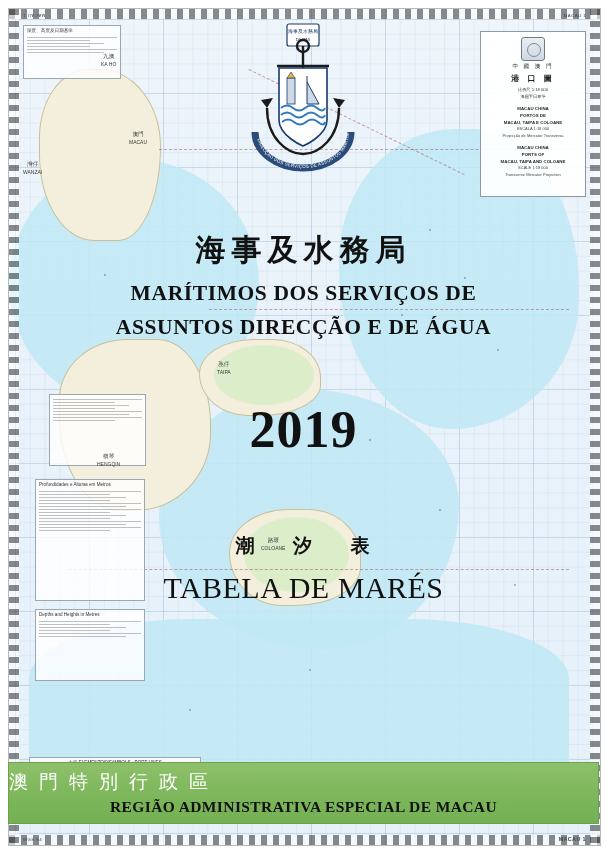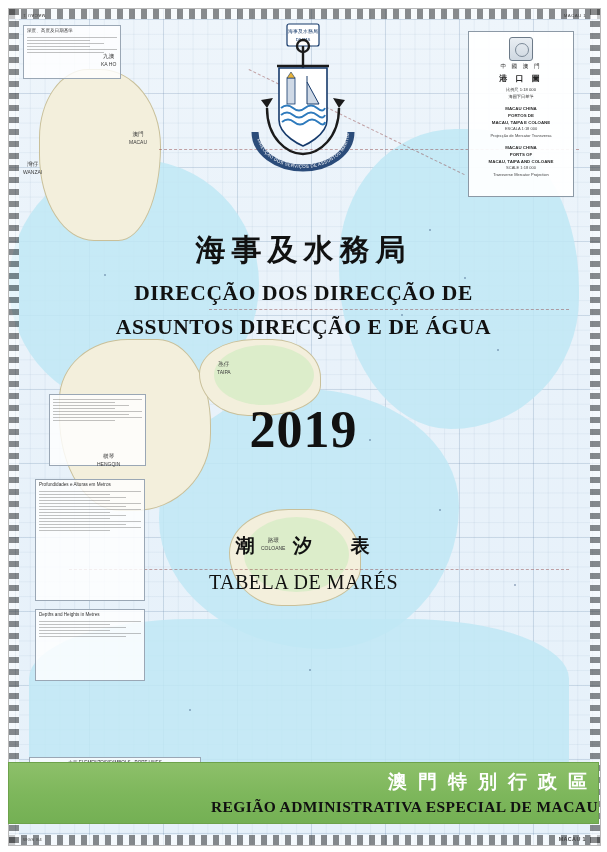--- a/index.html
+++ b/index.html
@@ -102,21 +102,21 @@
   .inset .lines div:nth-child(3n){width:85%;}
 
   .inset-topleft{left:14px;top:16px;width:96px;height:52px;}
   .inset-left-hengqin{left:40px;top:385px;width:95px;height:70px;}
   .inset-notes{left:26px;top:470px;width:108px;height:120px;}
   .inset-notes2{left:26px;top:600px;width:108px;height:70px;}
   .inset-bottom{left:20px;bottom:28px;width:170px;height:58px;}
 
   
   .titleblock{
-    position:absolute;right:26px;top:22px;width:104px;height:160px;
+    position:absolute;right:14px;top:22px;width:104px;height:160px;
     background:rgba(255,255,255,.92);border:1px solid #8c99a6;
     text-align:center;padding-top:4px;
   }
   .titleblock .crest{
     width:22px;height:22px;margin:1px auto 2px auto;
     border:1px solid #6c7a88;border-radius:3px;
     background:
       linear-gradient(#e9eef3,#cfd8e1);
     position:relative;
   }
@@ -158,38 +158,38 @@
     font-family:"Liberation Serif",serif;
     font-size:52px;font-weight:bold;margin:60px 0 0 0;letter-spacing:1px;
   }
   .t-cn-tide{
     font-family:"DejaVu Sans",sans-serif;
     font-size:19px;font-weight:bold;letter-spacing:16px;
     margin:74px 0 0 14px;
   }
   .t-pt-tide{
     font-family:"Liberation Serif",serif;
-    font-size:20px;margin:12px 0 0 0;letter-spacing:.5px;
+    font-size:30px;margin:12px 0 0 0;letter-spacing:.5px;
   }
 
   
   .banner{
     position:absolute;left:8px;right:8px;bottom:28px;height:60px;
     background:linear-gradient(180deg,#8dc06a 0%,#7eb75c 50%,#74b054 100%);
     border:1px solid #6da24b;
   }
   .banner .b-cn{
     font-family:"DejaVu Sans",sans-serif;color:#ffffff;
-    font-size:19px;font-weight:bold;letter-spacing:11px;
-    text-align:right;margin-top:6px;
+    font-size:19px;font-weight:normal;letter-spacing:11px;
+    text-align:left;margin-top:6px;
   }
   .banner .b-pt{
     font-family:"Liberation Serif",serif;color:#111;
     font-size:15.5px;font-weight:bold;letter-spacing:.4px;
-    text-align:right;margin-top:3px;
+    text-align:center;margin-top:3px;
   }
 </style>
 </head>
 <body>
 
 <div class="page">
 
   <div class="chart">
     <div class="sea"></div>
     <div class="grid"></div>
@@ -379,21 +379,21 @@
       <path id="ribbonpath" d="M14 112 A 46 34 0 0 0 106 112" fill="none" stroke="none"></path>
       <path d="M12 110 A 48 36 0 0 0 108 110" fill="none" stroke="#163a6b" stroke-width="7" opacity=".9"></path>
       <text font-family="Liberation Sans, sans-serif" font-size="4.4" fill="#ffffff" letter-spacing=".3">
         <textPath href="#ribbonpath" startOffset="4%">DIRECÇÃO DOS SERVIÇOS DE ASSUNTOS MARÍTIMOS E DE ÁGUA</textPath>
       </text>
     </svg>
   </div>
 
   <div class="cover">
     <div class="t-cn-main">海事及水務局</div>
-    <div class="t-pt1">DIRECÇÃO DOS DIRECÇÃO DE</div>
+    <div class="t-pt1">MARÍTIMOS DOS SERVIÇOS DE</div>
     <div class="t-pt2">ASSUNTOS DIRECÇÃO E DE ÁGUA</div>
     <div class="t-year">2019</div>
     <div class="t-cn-tide">潮 汐 表</div>
     <div class="t-pt-tide">TABELA DE MARÉS</div>
   </div>
 
   <div class="banner">
     <div class="b-cn">澳門特別行政區</div>
     <div class="b-pt">REGIÃO ADMINISTRATIVA ESPECIAL DE MACAU</div>
   </div>

